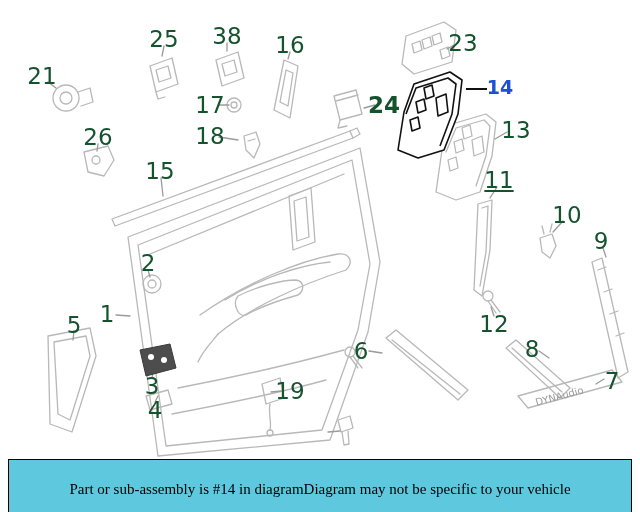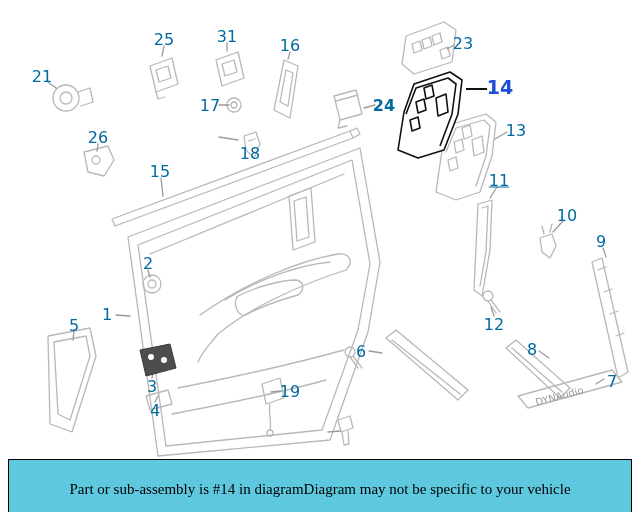--- a/index.html
+++ b/index.html
@@ -5,21 +5,21 @@
   html,body { margin:0; padding:0; background:#fff; }
   #stage {
     position:relative; width:640px; height:512px;
     background:#fff; overflow:hidden;
     font-family:"DejaVu Sans", sans-serif;
   }
   #art { position:absolute; left:0; top:0; }
   #callout-layer { position:absolute; left:0; top:0; width:640px; height:460px; }
   .callout {
     position:absolute; transform:translate(-50%,-50%);
-    font-size:16px; color:#0369a1; white-space:nowrap; user-select:none;
+    font-size:23px; color:#14532d; white-space:nowrap; user-select:none;
   }
   .callout.highlight { color:#1d4ed8; font-weight:bold; font-size:19px; }
   #banner {
     position:absolute; left:8px; right:8px; top:459px; height:60px;
     border:1px solid #000; box-sizing:border-box;
     display:flex; flex-direction:row; justify-content:center; align-items:center;
     color:#000; font-size:15px; line-height:21px; text-align:center;font-family:Liberation Serif, serif;
   }
 </style>
 </head>
@@ -233,25 +233,25 @@
       <span class="callout" style="left: 532px; top: 349px;">8</span>
       <span class="callout" style="left: 601px; top: 241px;">9</span>
       <span class="callout" style="left: 567px; top: 215px;">10</span>
       <span class="callout" style="left: 499px; top: 180px; text-decoration: underline;">11</span>
       <span class="callout" style="left: 494px; top: 324px;">12</span>
       <span class="callout" style="left: 516px; top: 130px;">13</span>
       <span class="callout highlight" style="left: 500px; top: 87px;">14</span>
       <span class="callout" style="left: 160px; top: 171px;">15</span>
       <span class="callout" style="left: 290px; top: 45px;">16</span>
       <span class="callout" style="left: 210px; top: 105px;">17</span>
-      <span class="callout" style="left: 210px; top: 153px; margin-left: 40px;">18</span>
+      <span class="callout" style="left: 210px; top: 136px;">18</span>
       <span class="callout" style="left: 290px; top: 391px; text-align: right;">19</span>
       <span class="callout" style="left: 319px; top: 448px; margin-top: 29px;">20</span>
       <span class="callout" style="left: 42px; top: 76px;">21</span>
-      <span class="callout" style="left: 227px; top: 36px;">31</span>
+      <span class="callout" style="left: 227px; top: 36px;">38</span>
       <span class="callout" style="left: 463px; top: 43px;">23</span>
       <span class="callout" style="left: 384px; top: 105px; font-weight: bold;">24</span>
       <span class="callout" style="left: 164px; top: 39px;">25</span>
       <span class="callout" style="left: 98px; top: 137px;">26</span>
     </div>
 
   <div id="banner" style="background: rgb(94, 200, 223);">
     <div>Part or sub-assembly is #14 in diagram</div>
     <div>Diagram may not be specific to your vehicle</div>
   </div>

